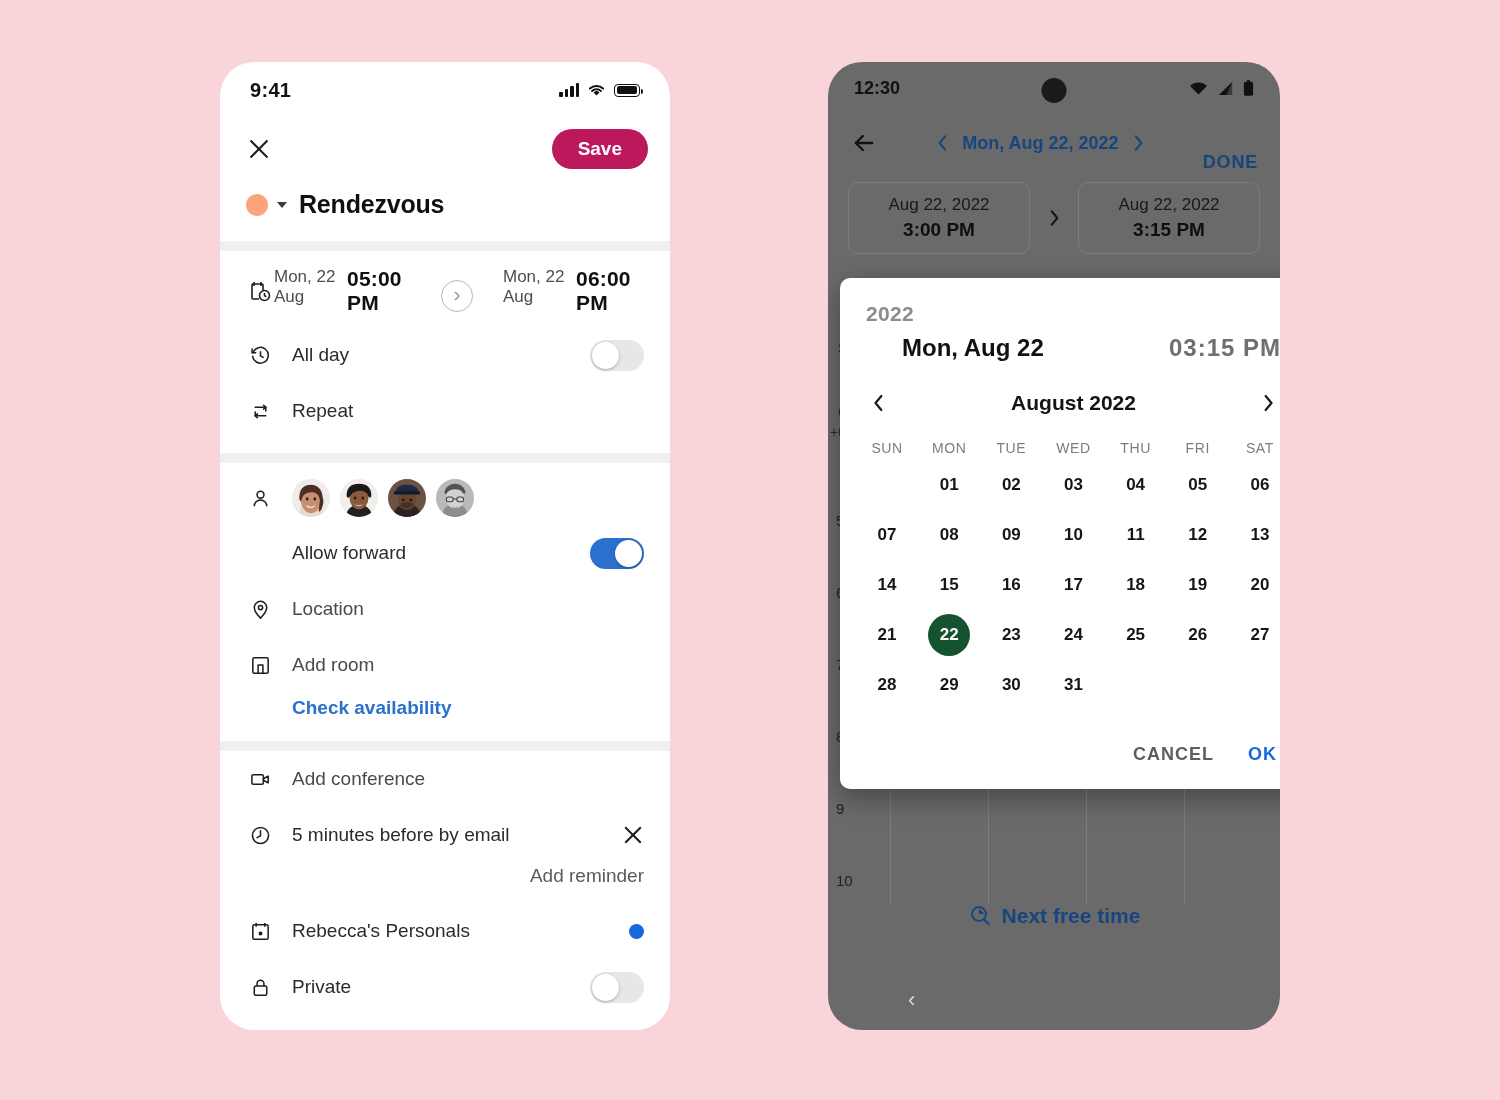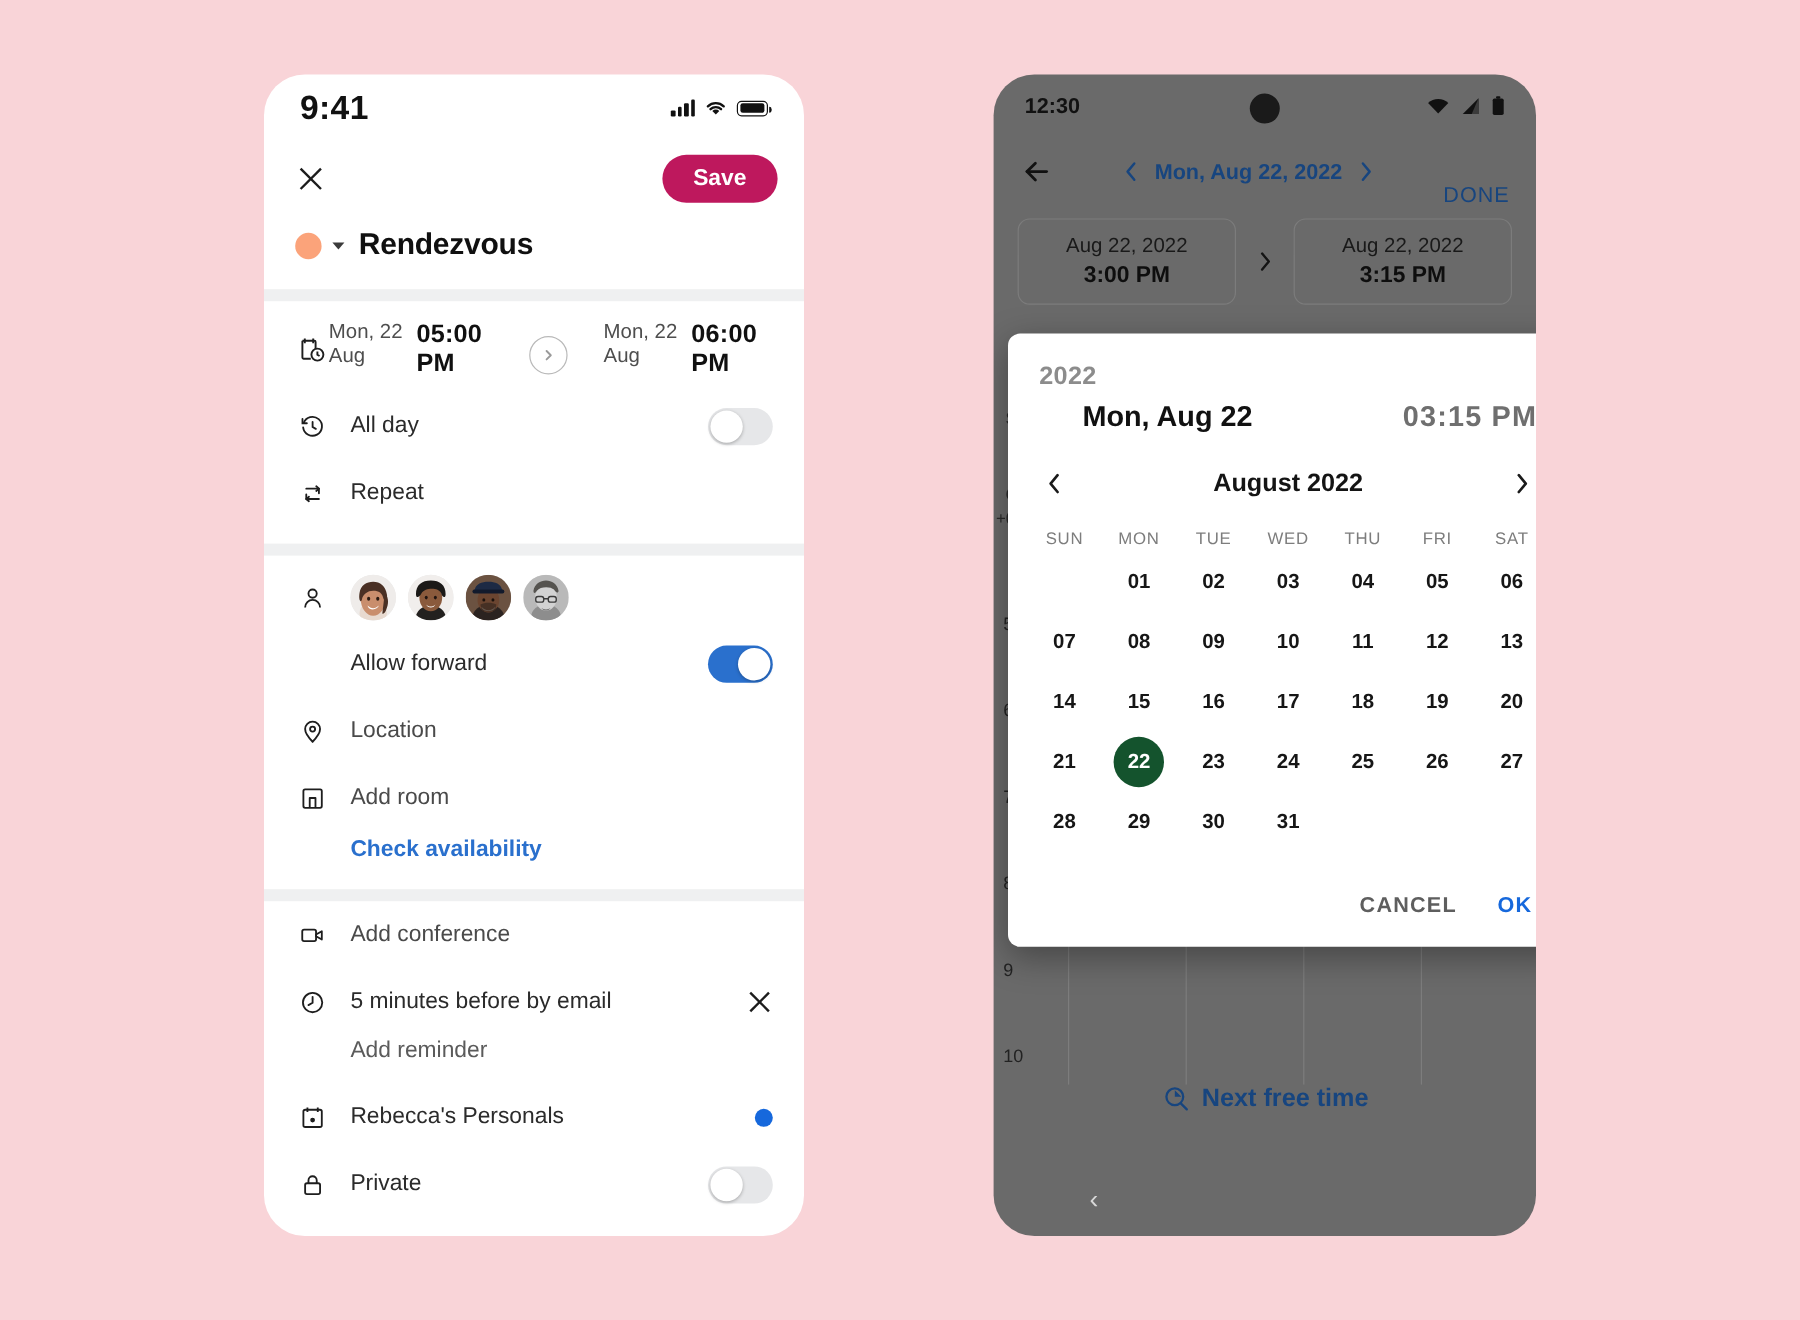--- a/index.html
+++ b/index.html
@@ -23,21 +23,21 @@
     left:828px;top:62px;width:452px;height:968px;
     background:#6a6a6a;
     border-radius:34px;
   }
 
   
   .ios-status{
     height:56px;display:flex;align-items:center;
     padding:0 30px;box-sizing:border-box;
   }
-  .ios-time{font-size:28px;font-weight:bold;color:#111;letter-spacing:.3px;}
+  .ios-time{font-size:20px;font-weight:bold;color:#111;letter-spacing:.3px;}
   .ios-status-right{margin-left:auto;display:flex;align-items:center;gap:8px;}
   .bars{display:flex;align-items:flex-end;gap:2px;height:14px;}
   .bars i{display:block;width:3.5px;background:#111;border-radius:1px;}
   .bars i:nth-child(1){height:5px}
   .bars i:nth-child(2){height:8px}
   .bars i:nth-child(3){height:11px}
   .bars i:nth-child(4){height:14px}
   .batt{width:26px;height:13px;border:1.8px solid #111;border-radius:4px;position:relative;box-sizing:border-box;}
   .batt::after{content:"";position:absolute;right:-4px;top:4px;width:2px;height:5px;background:#111;border-radius:0 2px 2px 0;}
   .batt i{position:absolute;inset:1.6px;background:#111;border-radius:2px;display:block;}
@@ -107,21 +107,21 @@
   .av{
     width:38px;height:38px;border-radius:50%;flex:none;overflow:hidden;position:relative;
     background:#e9e9e9;
   }
   .av svg{display:block;width:100%;height:100%}
 
   .sub-link{
     font-size:19px;color:#2a70cd;font-weight:bold;
     padding:4px 26px 22px 72px;
   }
-  .sub-plain{font-size:19px;color:#5b5b5b;padding:2px 26px 16px 72px;}
+  .sub-plain{font-size:19px;color:#5b5b5b;padding:2px 26px 16px 72px;text-align:right;}
   .cal-dot{margin-left:auto;width:15px;height:15px;border-radius:50%;background:#1668dc;flex:none;}
   .row-x{margin-left:auto;width:22px;height:22px;position:relative;cursor:pointer;flex:none;}
   .row-x::before,.row-x::after{content:"";position:absolute;left:0;top:10px;width:22px;height:1.9px;background:#1c1c1c;}
   .row-x::before{transform:rotate(45deg)}
   .row-x::after{transform:rotate(-45deg)}
 
   
   .and-status{
     height:52px;display:flex;align-items:center;padding:0 26px;box-sizing:border-box;
     position:relative;
@@ -134,21 +134,21 @@
   .and-status-right{margin-left:auto;display:flex;align-items:center;gap:9px;}
 
   .and-topbar{
     display:flex;align-items:center;padding:0 22px;height:58px;box-sizing:border-box;
   }
   .and-back{width:28px;height:28px;flex:none;cursor:pointer;}
   .and-center{
     flex:1;display:flex;align-items:center;justify-content:center;gap:12px;
     color:#17457f;font-size:18px;font-weight:bold;
   }
-  .and-done{color:#17457f;font-size:18px;font-weight:normal;letter-spacing:.8px;cursor:pointer;margin-top:38px;}
+  .and-done{color:#17457f;font-size:18px;font-weight:bold;letter-spacing:.8px;cursor:pointer;margin-top:38px;}
 
   .chips{display:flex;align-items:center;padding:10px 20px 0 20px;gap:0;}
   .chip{
     flex:1;border:1.3px solid #7c7c7c;border-radius:10px;
     padding:12px 0;text-align:center;box-sizing:border-box;cursor:pointer;
   }
   .chip .d{font-size:17px;color:#191919;}
   .chip .t{font-size:19px;font-weight:bold;color:#0e0e0e;margin-top:4px;}
   .chip-arrow{width:48px;display:flex;align-items:center;justify-content:center;flex:none;}
 

